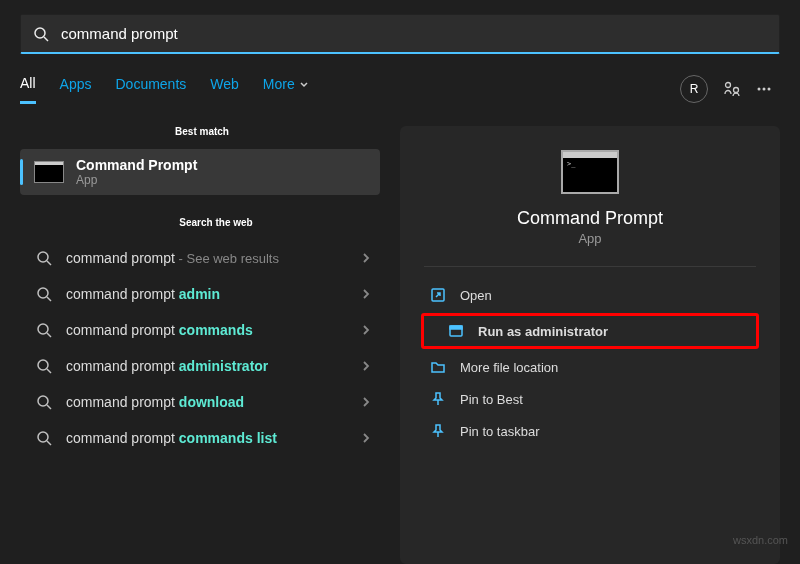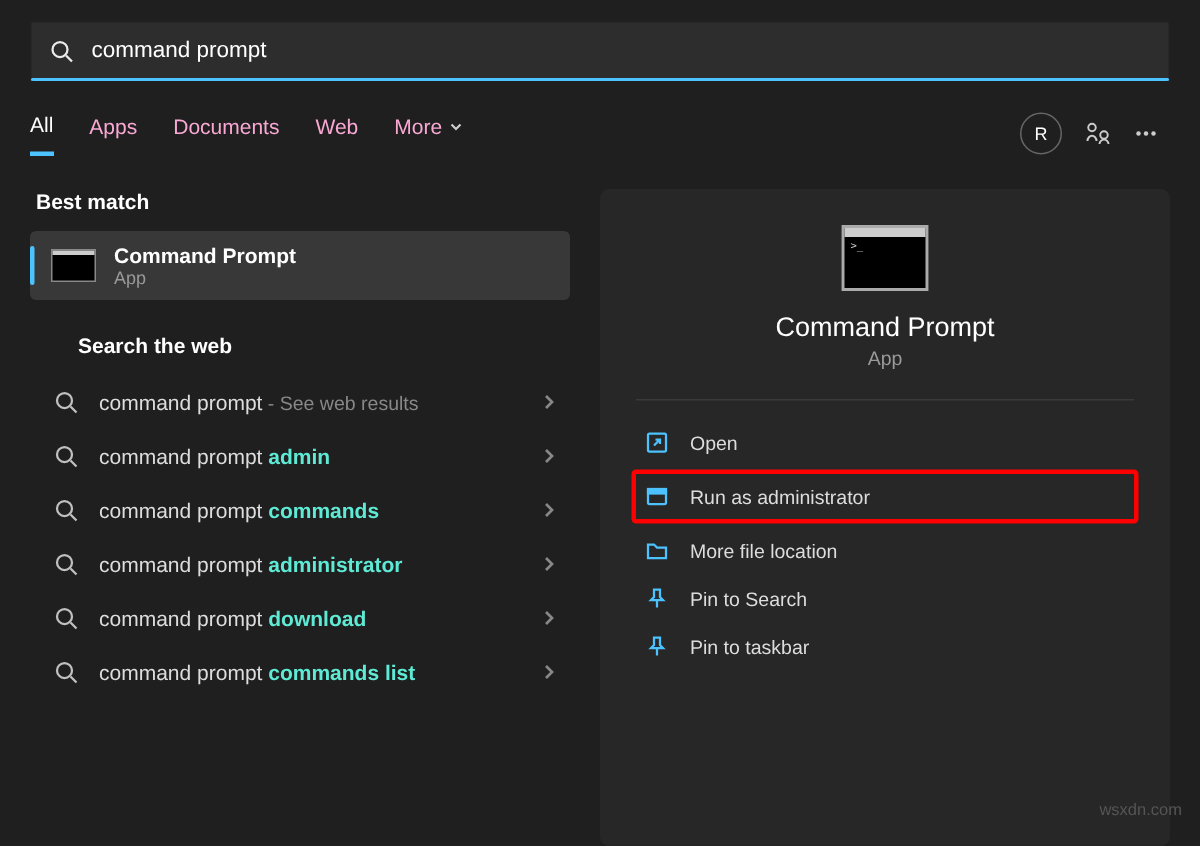--- a/index.html
+++ b/index.html
@@ -3,31 +3,31 @@
 <meta charset="utf-8">
 <style>
 * { margin: 0; padding: 0; box-sizing: border-box; font-family: 'Segoe UI', Arial, sans-serif; }
 body { background: #1f1f1f; width: 800px; height: 564px; overflow: hidden; color: #fff; }
 
 .search-bar { margin: 14px 20px 8px 20px; height: 40px; background: #2d2d2d; border: 1px solid #222; border-bottom: 2px solid #4cc2ff; display: flex; align-items: center; padding: 0 12px; border-radius: 2px; }
 .search-icon { width: 16px; height: 16px; margin-right: 12px; opacity: 0.9; }
 .search-input { background: transparent; border: none; color: #fff; font-size: 15px; flex: 1; outline: none; }
 
 .tabs-row { display: flex; align-items: center; padding: 10px 20px 0 20px; height: 44px; }
-.tab { font-size: 14px; color: #f9a8d4; margin-right: 24px; padding-bottom: 10px; cursor: pointer; display: flex; align-items: center; gap: 4px; }
+.tab { font-size: 14px; color: #0ea5e9; margin-right: 24px; padding-bottom: 10px; cursor: pointer; display: flex; align-items: center; gap: 4px; }
 .tab.active { color: #fff; border-bottom: 3px solid #4cc2ff; font-weight: 500; }
 .tabs-spacer { flex: 1; }
 .header-btn { width: 32px; height: 32px; display: flex; align-items: center; justify-content: center; color: #ccc; cursor: pointer; border-radius: 4px; }
 .header-avatar { width: 28px; height: 28px; border: 1px solid #666; border-radius: 50%; display: flex; align-items: center; justify-content: center; font-size: 12px; margin-right: 8px; }
 
 .content { display: flex; padding: 20px 20px 0 20px; gap: 20px; height: calc(100% - 106px); }
 .left-panel { width: 360px; }
 .right-panel { flex: 1; background: #272727; border-radius: 6px; padding: 24px; }
 
-.section-label { font-size: 14px; font-weight: 600; color: #fff; margin-bottom: 12px; margin-left: 4px; }
+.section-label { font-size: 10px; font-weight: 600; color: #fff; margin-bottom: 12px; margin-left: 4px; text-align: center; }
 
 .result-item { display: flex; align-items: center; padding: 8px 10px; border-radius: 4px; cursor: pointer; position: relative; }
 .result-item.selected { background: #383838; }
 .result-item.selected::before { content: ''; position: absolute; left: 0; top: 10px; bottom: 10px; width: 3px; background: #4cc2ff; border-radius: 2px; }
 .result-icon-app { width: 30px; height: 22px; background: #000; border: 1px solid #888; margin-right: 12px; margin-left: 4px; position: relative; }
 .result-icon-app::before { content: ''; position: absolute; top: 0; left: 0; right: 0; height: 3px; background: #ccc; }
 .result-texts { flex: 1; }
 .result-title { font-size: 14px; font-weight: 600; color: #fff; }
 .result-sub { font-size: 12px; color: #999; }
 .result-chevron { color: #888; font-size: 14px; margin-left: 8px; }
@@ -41,21 +41,21 @@
 .detail-icon-wrap { display: flex; flex-direction: column; align-items: center; margin-bottom: 20px; }
 .detail-icon { width: 58px; height: 44px; background: #000; border: 2px solid #aaa; position: relative; margin-bottom: 14px; }
 .detail-icon::before { content: ''; position: absolute; top: 0; left: 0; right: 0; height: 6px; background: #ccc; }
 .detail-icon::after { content: '>_'; position: absolute; top: 8px; left: 4px; font-size: 7px; color: #ccc; font-family: monospace; }
 .detail-title { font-size: 18px; color: #fff; font-weight: 400; }
 .detail-sub { font-size: 13px; color: #999; margin-top: 2px; }
 
 .detail-divider { height: 1px; background: #3a3a3a; margin: 12px 0; }
 
 .action-item { display: flex; align-items: center; padding: 8px 6px; cursor: pointer; border-radius: 3px; }
-.action-item.highlighted { border: 3px solid #ff0000; margin: 2px -3px; padding: 7px 6px; }
+.action-item.highlighted { border: 3px solid #ff0000; margin: 2px -3px; padding: 7px 24px; font-weight: bold; }
 .action-icon { width: 16px; height: 16px; margin-right: 14px; display: flex; align-items: center; justify-content: center; }
 .action-label { font-size: 13px; color: #ddd; }
 
 svg { display: block; }
 </style>
 </head>
 <body>
 
 <div class="search-bar">
   <span class="search-icon">
@@ -233,21 +233,21 @@
             </svg>
           </span>
     <span class="action-label">More file location</span>
         </div>
         <div class="action-item">
     <span class="action-icon">
             <svg width="16" height="16" viewBox="0 0 16 16" fill="none" stroke="#4cc2ff" stroke-width="1.5">
               <path d="M6 2 H10 L10 7 L12 9 H4 L6 7 Z M8 9 V14"></path>
             </svg>
           </span>
-    <span class="action-label">Pin to Search</span>
+    <span class="action-label">Pin to Best</span>
         </div>
         <div class="action-item">
     <span class="action-icon">
             <svg width="16" height="16" viewBox="0 0 16 16" fill="none" stroke="#4cc2ff" stroke-width="1.5">
               <path d="M6 2 H10 L10 7 L12 9 H4 L6 7 Z M8 9 V14"></path>
             </svg>
           </span>
     <span class="action-label">Pin to taskbar</span>
         </div>
       </div>

